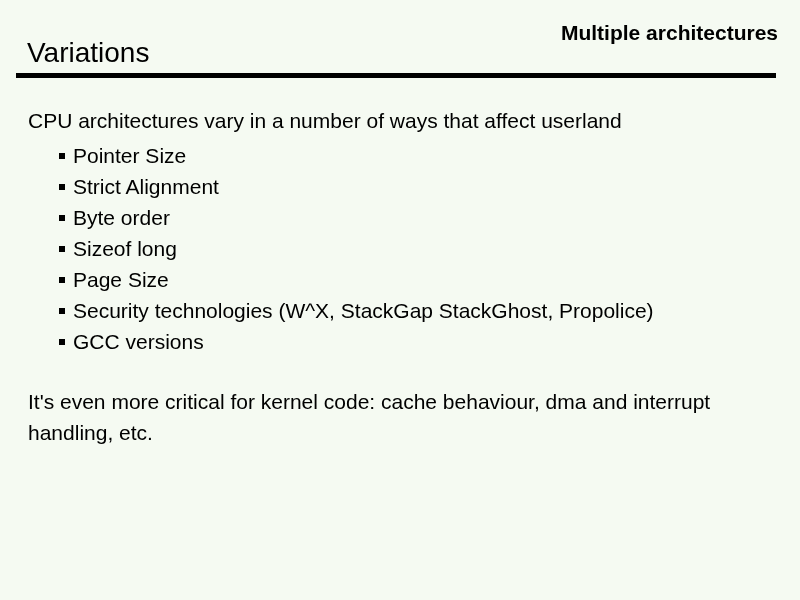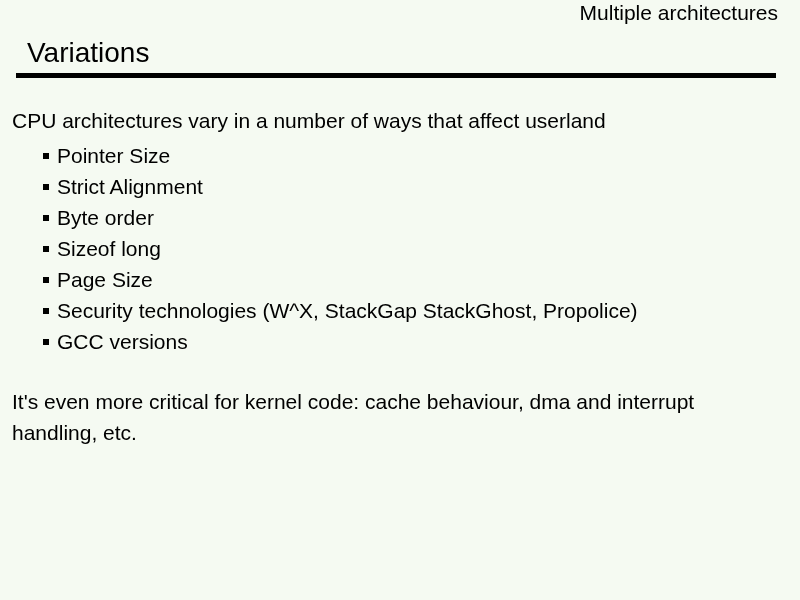--- a/index.html
+++ b/index.html
@@ -14,46 +14,47 @@
     color: #000000;
     overflow: hidden;
   }
   .slide {
     position: relative;
     width: 800px;
     height: 600px;
   }
   .slide-header {
     position: absolute;
-    top: 0;
+    top: 20px;
     right: 22px;
     font-size: 21px;
     line-height: 26px;
     white-space: nowrap;
+    font-weight: bold;
   }
   .slide-title {
     position: absolute;
     top: 38px;
     left: 27px;
     font-size: 28px;
     line-height: 30px;
     white-space: nowrap;
     text-align: right;
   }
   .title-rule {
     position: absolute;
     left: 16px;
     top: 73px;
     width: 760px;
     height: 5px;
     background: #000000;
   }
   .content {
     position: absolute;
-    left: 12px;
+    left: 28px;
     top: 105px;
     right: 10px;
     font-size: 21px;
     line-height: 31px;
   }
   .para {
     margin: 0;
   }
   .outro {
     margin-top: 29px;

